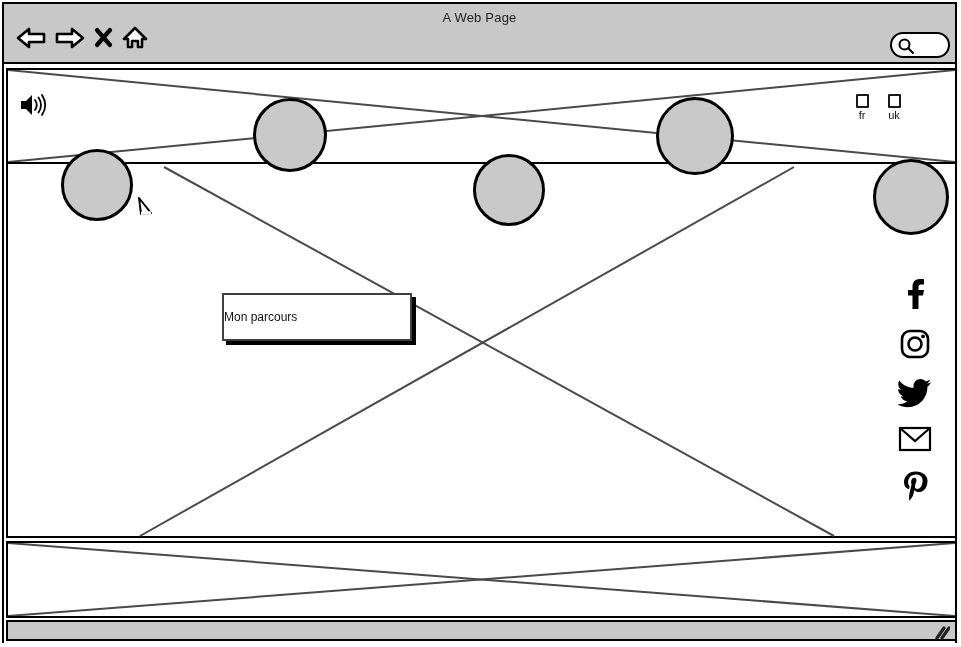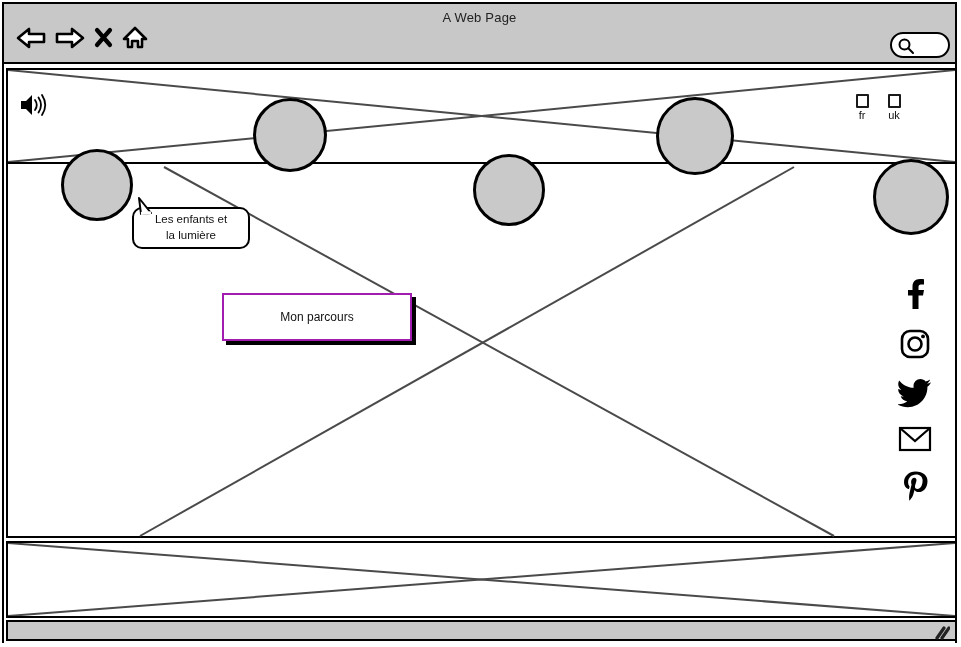--- a/index.html
+++ b/index.html
@@ -194,27 +194,26 @@
   .tooltip-tail {
     position: absolute;
     left: 132px;
     top: 132px;
     z-index: 7;
   }
 
   
   .wf-button {
     position: absolute;
-    border: 2px solid #a21caf;
+    border: 2px solid #404040;
     background: #ffffff;
     box-sizing: border-box;
     box-shadow: 4px 4px 0 #000;
     display: flex;
     align-items: center;
-    justify-content: center;
     font-size: 12px;
     color: #111;
     z-index: 5;
   }
   .btn-parcours { left: 218px; top: 229px; width: 190px; height: 48px; }
   .btn-program  { left: 512px; top: 224px; width: 192px; height: 48px; }
 
   
   .social-col {
     position: absolute;
@@ -332,26 +331,20 @@
           <div class="flag-label">uk</div>
         </div>
       </div>
 
       <span class="tooltip-tail">
         <svg width="26" height="26" viewBox="0 0 26 26">
           <path d="M3 2 L15 17 L5 18 Z" fill="#fff" stroke="#000" stroke-width="2" stroke-linejoin="round"></path>
           <path d="M5 17.5 L15 16.8" stroke="#fff" stroke-width="3"></path>
         </svg>
       </span>
-      <div class="tooltip">
-        <div>
-          <span>Les enfants et</span><br>
-          <span>la lumière</span>
-        </div>
-      </div>
 
       <div class="wf-button btn-parcours">
         <span>Mon parcours</span>
       </div>
 
       <div class="social-col">
         <span class="social-icon">
           <svg width="32" height="34" viewBox="0 0 32 34">
             <path d="M21 3 C16 3 13.5 6 13.5 10.5 L13.5 14 L9 14 L9 19.5 L13.5 19.5 L13.5 33 L19.5 33 L19.5 19.5 L24 19.5 L25 14 L19.5 14 L19.5 11 C19.5 9.2 20.2 8.4 22 8.4 L25 8.4 L25 3.2 C24 3.05 22.6 3 21 3 Z" fill="#000"></path>
           </svg>

